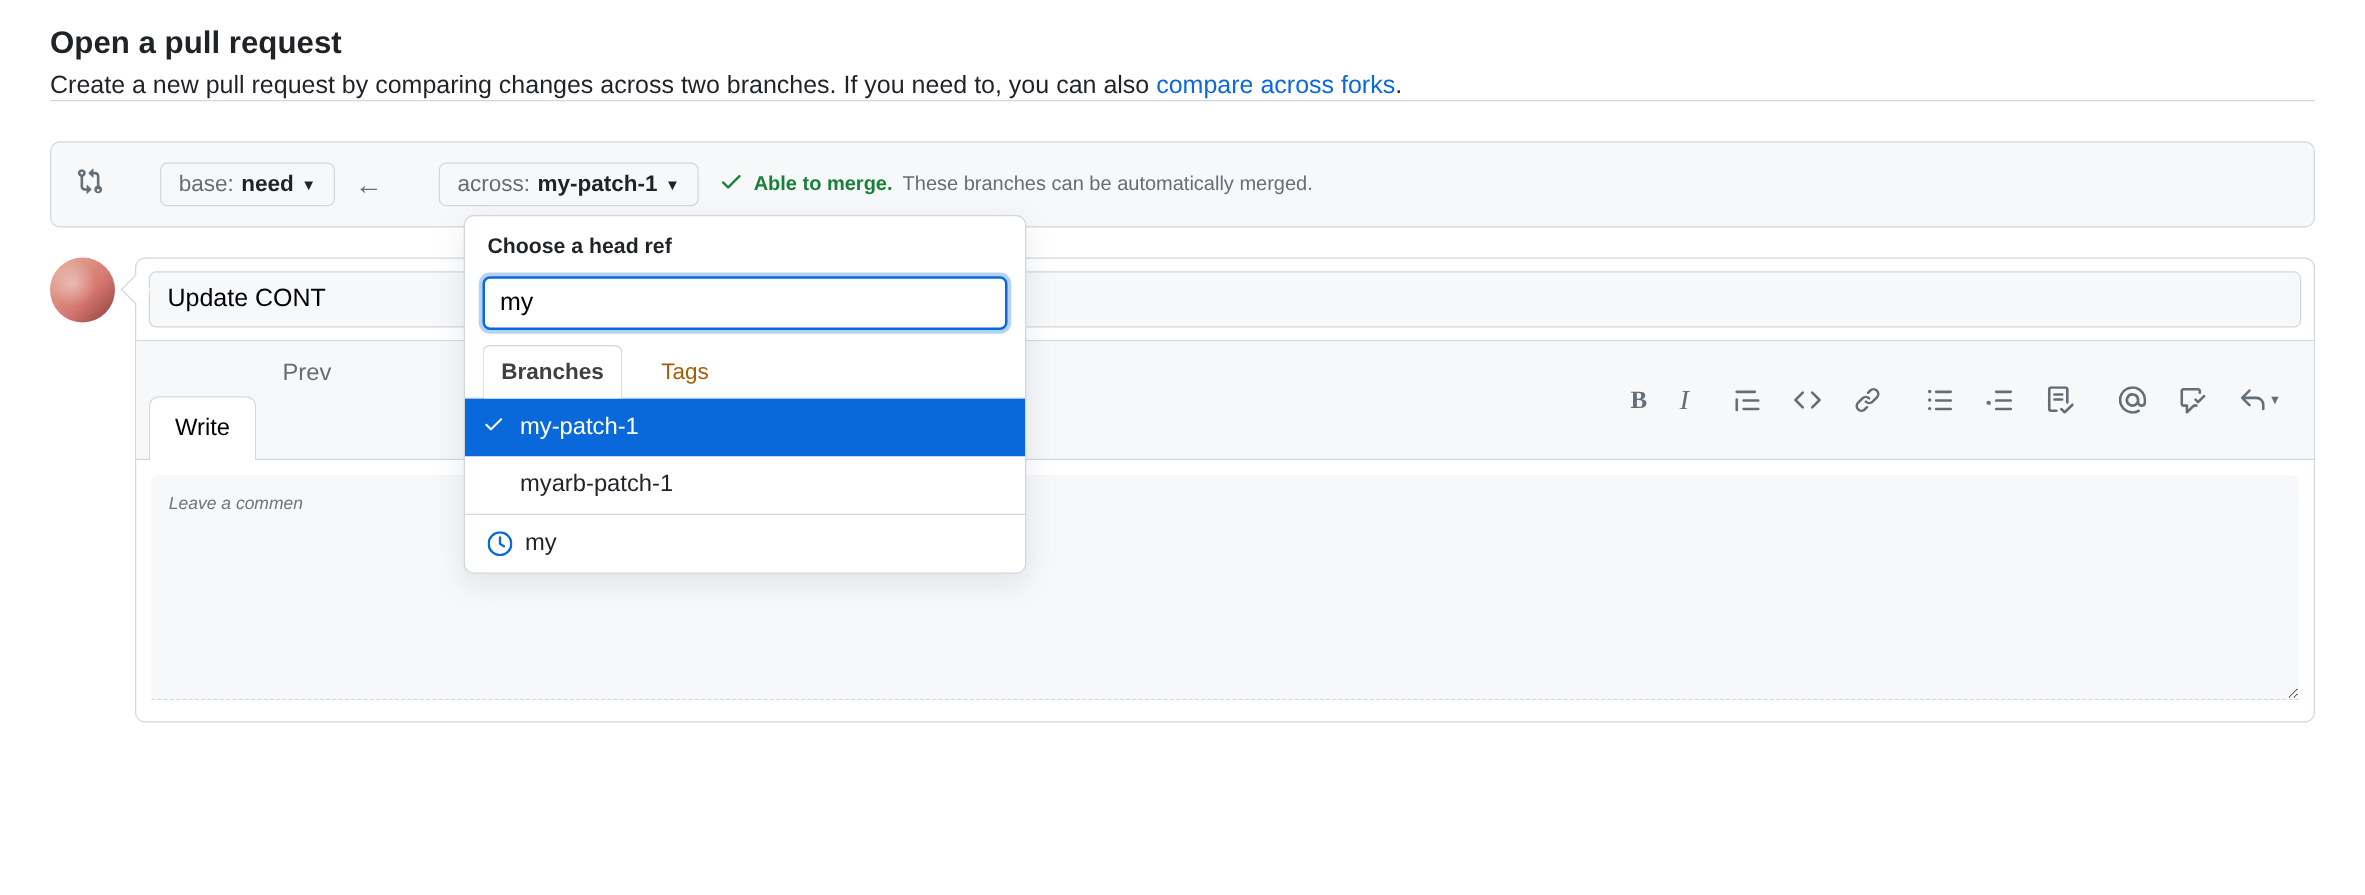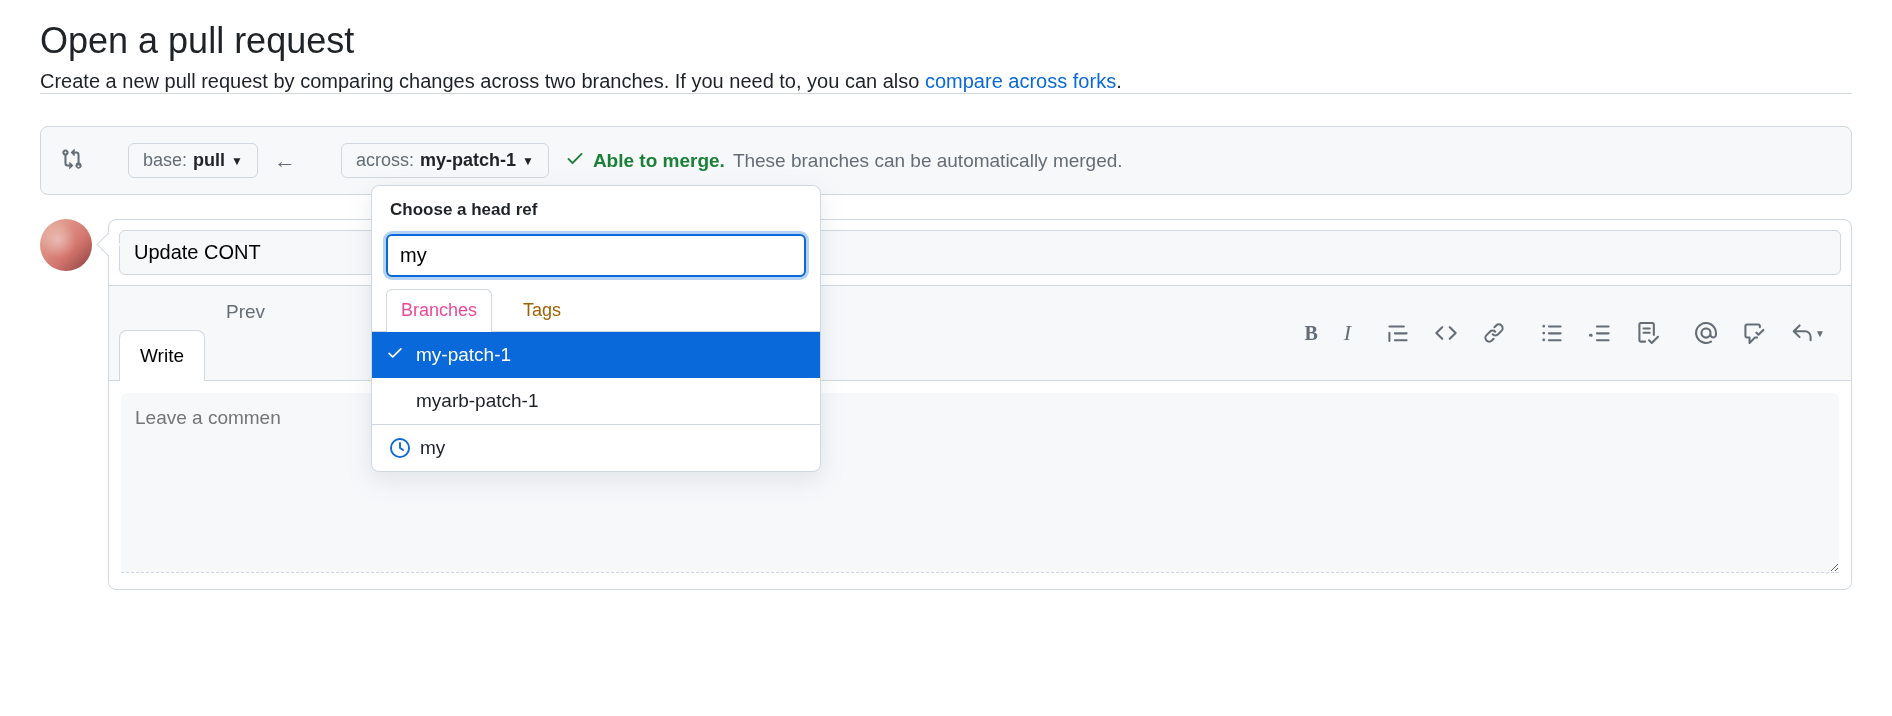--- a/index.html
+++ b/index.html
@@ -1,28 +1,28 @@
 <!DOCTYPE html>
 <html><head>
 <meta charset="utf-8">
 <style>
 * { box-sizing: border-box; margin: 0; padding: 0; }
 body { font-family: -apple-system, BlinkMacSystemFont, "Segoe UI", Helvetica, Arial, sans-serif; color: #1f2328; background: #fff; padding: 20px 40px; font-size: 16px; }
-.page-title { font-size: 36px; font-weight: 400; margin-bottom: 8px; }
+.page-title { font-size: 25px; font-weight: 700; margin-bottom: 8px; }
 .page-subtitle { font-size: 20px; color: #1f2328; }
 .page-subtitle a { color: #0969da; text-decoration: none; }
 hr.rule { border: none; border-top: 1px solid #d0d7de; margin-bottom: 32px; }
 
 .compare-bar { background: #f6f8fa; border: 1px solid #d0d7de; border-radius: 8px; padding: 16px 20px; display: flex; align-items: center; gap: 16px; margin-bottom: 24px; position: relative; }
 .compare-icon svg { width: 22px; height: 22px; fill: #656d76; }
 .branch-btn { background: #f6f8fa; border: 1px solid #d0d7de; border-radius: 6px; padding: 6px 14px; font-size: 18px; color: #656d76; cursor: pointer; display: inline-flex; align-items: center; gap: 6px; margin-left: 29px; }
 .branch-btn .branch-name { color: #1f2328; font-weight: 600; }
 .branch-btn .caret { font-size: 12px; color: #1f2328; }
 .arrow-left { color: #656d76; font-size: 22px; }
-.merge-status { display: flex; align-items: center; gap: 8px; font-size: 19px; }
+.merge-status { display: flex; align-items: center; gap: 8px; font-size: 16px; }
 .merge-status .check { color: #1a7f37; }
 .merge-status .able { color: #1a7f37; font-weight: 600; }
 .merge-status .rest { color: #656d76; }
 
 .editor-row { display: flex; gap: 16px; align-items: flex-start; }
 .avatar { width: 52px; height: 52px; border-radius: 50%; background: linear-gradient(135deg,#e8b4a0 0%, #d4756e 60%, #8a3e3e 100%); flex-shrink: 0; position: relative; overflow:hidden; }
 .avatar::after{content:"";position:absolute;inset:0;background:radial-gradient(circle at 35% 40%, rgba(255,255,255,0.4), transparent 40%);}
 
 .editor-box { flex: 1; border: 1px solid #d0d7de; border-radius: 8px; position: relative; }
 .editor-box::before { content: ""; position: absolute; left: -9px; top: 16px; width: 16px; height: 16px; background: #fff; border-left: 1px solid #d0d7de; border-bottom: 1px solid #d0d7de; transform: rotate(45deg); }
@@ -34,30 +34,30 @@
 .tab { padding: 14px 20px; font-size: 19px; color: #656d76; cursor: pointer; border: 1px solid transparent; border-bottom: none; background: transparent; }
 .tab.active { background: #fff; border-color: #d0d7de; border-radius: 8px 8px 0 0; color: #000000; margin-bottom: -1px; margin-top: 44px; }
 .toolbar { display: flex; gap: 28px; align-items: center; padding-right: 12px; }
 .tb-group { display: flex; gap: 18px; align-items: center; }
 .tb-btn { background: none; border: none; cursor: pointer; color: #656d76; padding: 4px; display:flex; align-items:center;}
 .tb-btn svg { width: 22px; height: 22px; fill: #656d76; }
 .tb-btn .txt{font-size:20px;font-weight:700;font-family:Georgia,serif;}
 .tb-btn .txt.i{font-style:italic;font-weight:400;font-size:22px;}
 
 .comment-area { padding: 12px; }
-.comment-area textarea { width: 100%; min-height: 180px; border: 1px solid #d0d7de; border-top:none; border-left:none; border-right:none; border-bottom:1px dashed #d0d7de; padding: 14px; font-size: 19px; font-family: inherit; resize: vertical; outline: none; color: #656d76; background:#f6f8fa; border-radius:6px 6px 0 0;}
+.comment-area textarea { width: 100%; min-height: 180px; border: 1px solid #d0d7de; border-top:none; border-left:none; border-right:none; border-bottom:1px dashed #d0d7de; padding: 14px; font-size: 14px; font-family: inherit; resize: vertical; outline: none; color: #656d76; background:#f6f8fa; border-radius:6px 6px 0 0;font-style:italic;}
 
 
 .dropdown { position: absolute; top: 58px; left: 330px; width: 450px; background: #fff; border: 1px solid #d0d7de; border-radius: 8px; box-shadow: 0 8px 24px rgba(140,149,159,0.2); z-index: 100; }
 .dropdown-header { padding: 14px 18px; font-size: 17px; font-weight: 600; }
 .dropdown-search { padding: 0 14px 12px; }
 .dropdown-search input { width: 100%; padding: 8px 12px; font-size: 20px; border: 2px solid #0969da; border-radius: 6px; outline: none; box-shadow: 0 0 0 3px rgba(9,105,218,0.3); }
 .dropdown-tabs { display: flex; gap: 16px; padding: 0 14px; border-bottom: 1px solid #d0d7de; }
 .dtab { padding: 10px 14px; font-size: 18px; color: #a16207; cursor: pointer; border: 1px solid transparent; border-bottom: none; border-radius: 6px 6px 0 0; }
-.dtab.active { color: #ec4899; font-weight: 400; border-color: #d0d7de; background: #fff; margin-bottom: -1px; }
+.dtab.active { color: #404040; font-weight: 700; border-color: #d0d7de; background: #fff; margin-bottom: -1px; }
 .dd-list { padding: 0; }
 .dd-item { padding: 12px 18px 12px 44px; font-size: 19px; cursor: pointer; position: relative; }
 .dd-item.selected { background: #0969da; color: #fff; }
 .dd-item .check { position: absolute; left: 14px; top: 50%; transform: translateY(-50%); }
 .dd-item.history { display: flex; align-items: center; gap: 10px; padding-left: 18px; color: #1f2328; border-top: 1px solid #d0d7de;}
 .dd-item.history svg { width: 20px; height: 20px; fill: #0969da; }
 </style>
 </head>
 <body>
 
@@ -69,21 +69,21 @@
 <hr class="rule">
 
 <div class="compare-bar">
   <span class="compare-icon">
     <svg viewBox="0 0 16 16">
         <path d="M9.573.677 7.177 3.073a.25.25 0 0 0 0 .354l2.396 2.396A.25.25 0 0 0 10 5.646V4h1a1 1 0 0 1 1 1v5.628a2.251 2.251 0 1 0 1.5 0V5A2.5 2.5 0 0 0 11 2.5h-1V.854a.25.25 0 0 0-.427-.177ZM6.427 15.323 8.823 12.927a.25.25 0 0 0 0-.354L6.427 10.177A.25.25 0 0 0 6 10.354V12H5a1 1 0 0 1-1-1V5.372a2.25 2.25 0 1 0-1.5 0V11A2.5 2.5 0 0 0 5 13.5h1v1.646a.25.25 0 0 0 .427.177ZM3.25 4a.75.75 0 1 1 0-1.5.75.75 0 0 1 0 1.5Zm9.5 8.5a.75.75 0 1 1 0 1.5.75.75 0 0 1 0-1.5Z"></path>
       </svg>
   </span>
   <button class="branch-btn">
     <span>base:</span>
-    <span class="branch-name">pull</span>
+    <span class="branch-name">need</span>
     <span class="caret">▼</span>
   </button>
   <span class="arrow-left">←</span>
   <button class="branch-btn">
     <span>across:</span>
     <span class="branch-name">my-patch-1</span>
     <span class="caret">▼</span>
   </button>
   <div class="merge-status">
     <span class="check">

